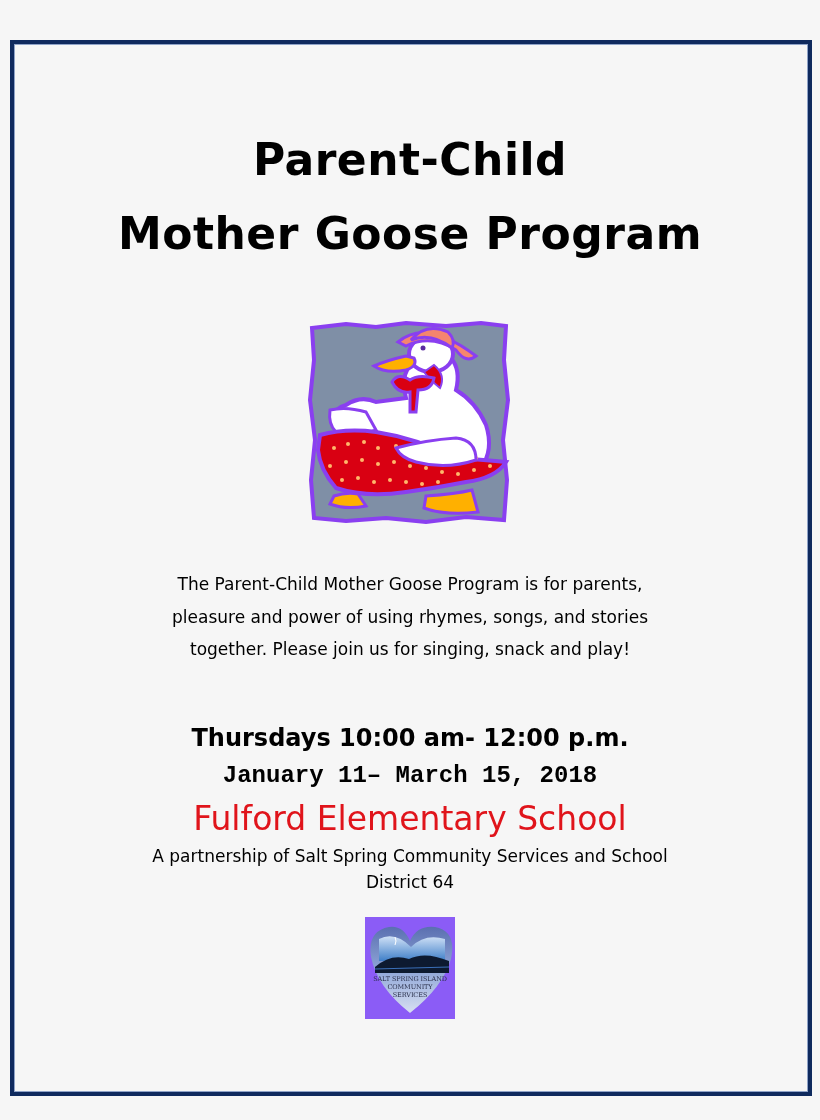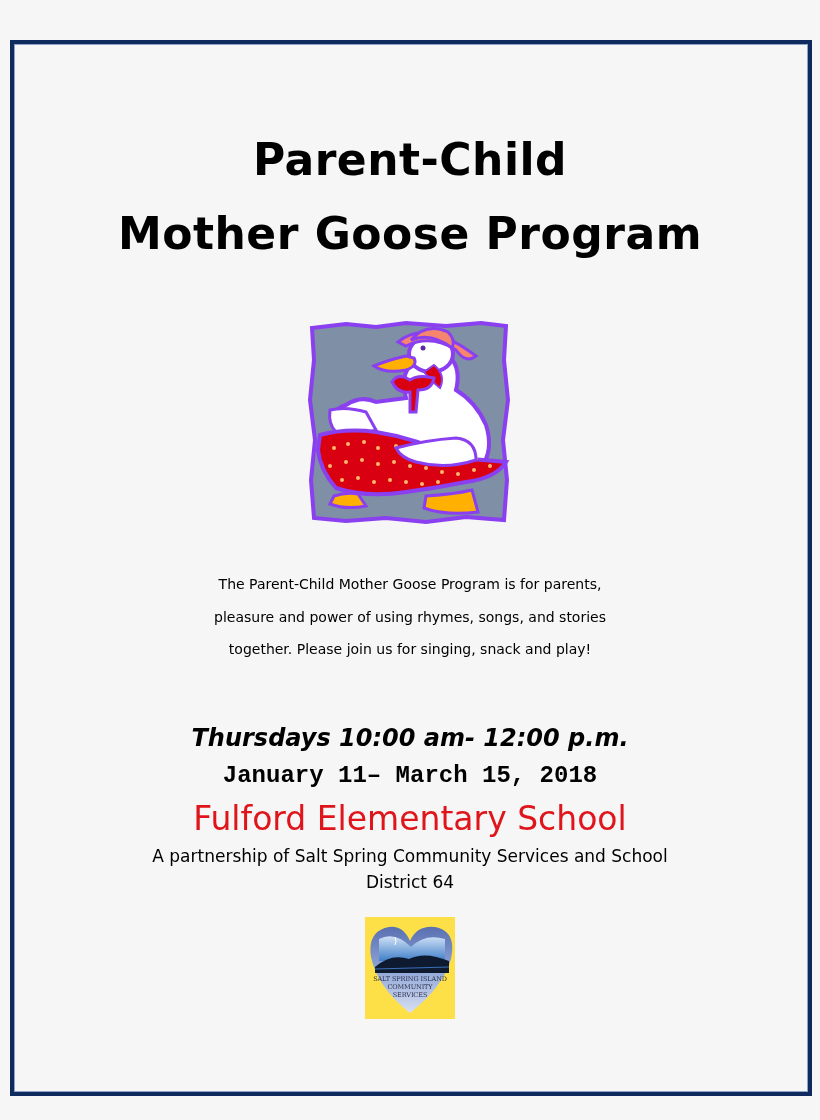--- a/index.html
+++ b/index.html
@@ -45,34 +45,34 @@
       width: 206px;
       height: 206px;
     }
 
     .body-text {
       position: absolute;
       left: 60px;
       width: 700px;
       top: 568px;
       text-align: center;
-      font-size: 14px;
+      font-size: 17px;
       line-height: 32.5px;
     }
 
     .schedule {
       position: absolute;
       left: 0;
       width: 820px;
       text-align: center;
       font-weight: bold;
       font-size: 24px;
       line-height: 1;
     }
-    .schedule.time { top: 726px; font-style: italic; }
+    .schedule.time { top: 726px; }
     .schedule.dates { top: 764px; font-family: Liberation Mono, monospace; }
 
     .venue {
       position: absolute;
       left: 0;
       width: 820px;
       top: 802px;
       text-align: center;
       font-size: 33px;
       color: #e0141b;
@@ -88,21 +88,21 @@
       font-size: 17px;
       line-height: 26px;
     }
 
     .logo {
       position: absolute;
       left: 365px;
       top: 917px;
       width: 90px;
       height: 102px;
-      background: #fde047;
+      background: #8b5cf6;
     }
     .logo-text {
       position: absolute;
       left: 0;
       width: 90px;
       top: 58px;
       text-align: center;
       font-family: "DejaVu Serif", serif;
       font-size: 6.5px;
       line-height: 8px;

